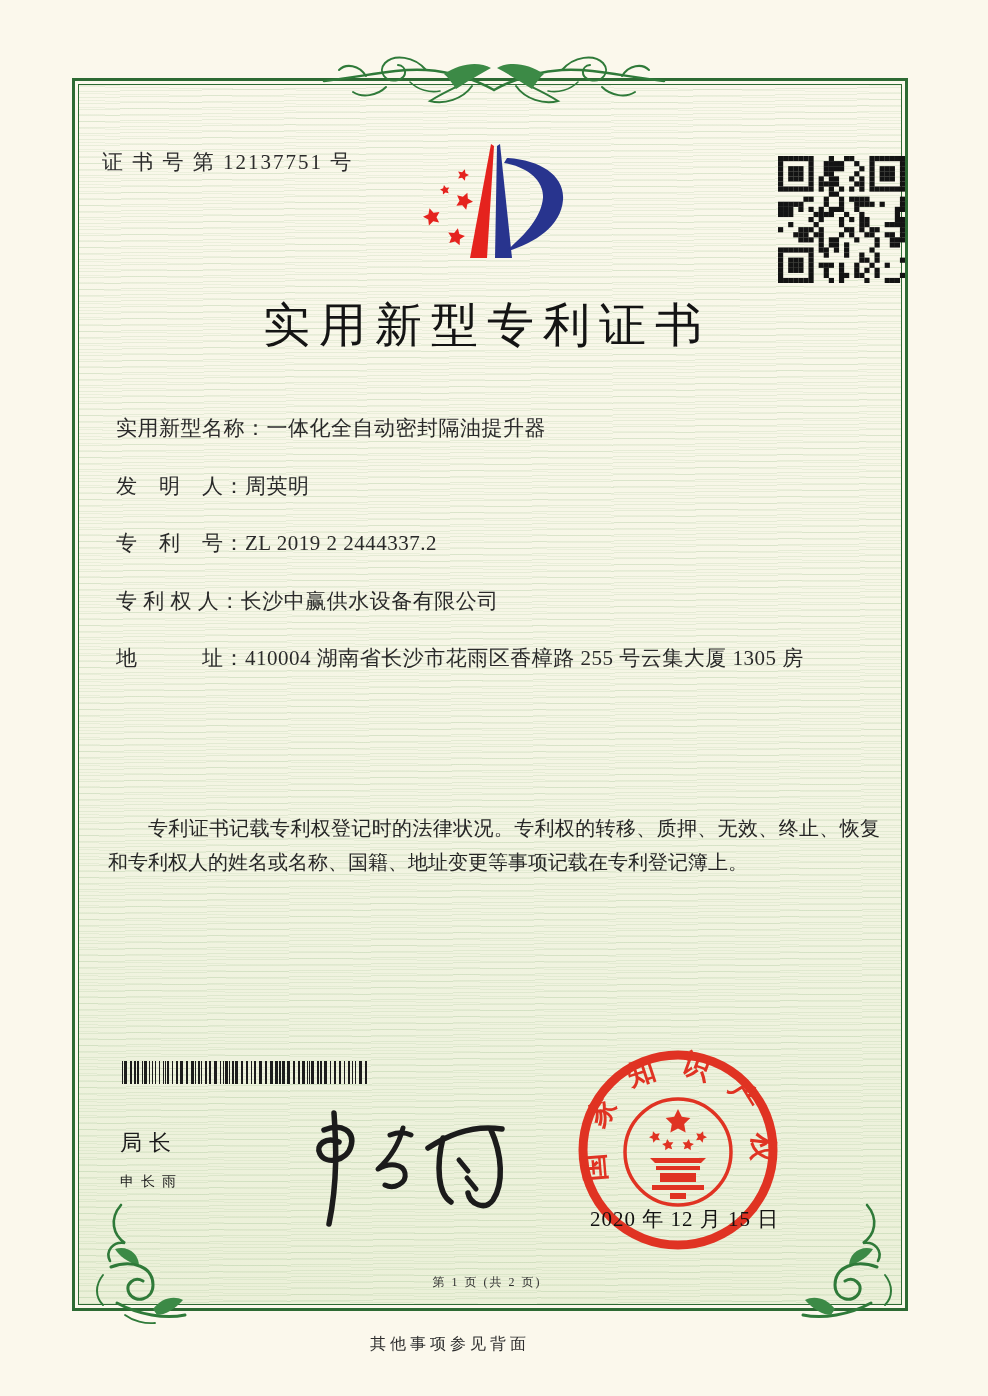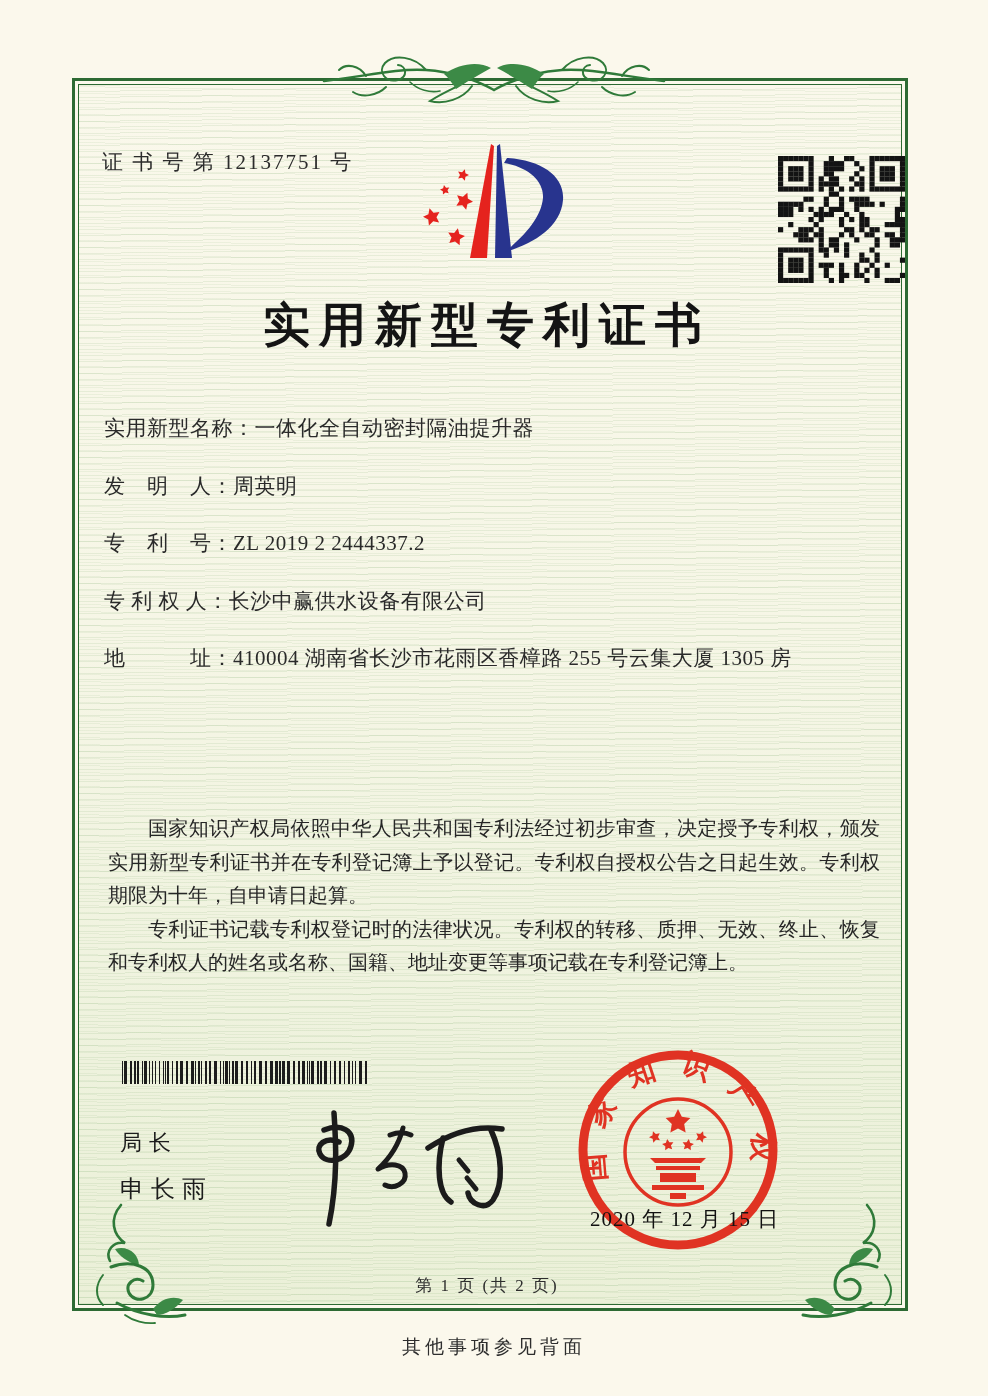--- a/index.html
+++ b/index.html
@@ -25,43 +25,43 @@
       repeating-linear-gradient(180.9deg, rgba(120,168,105,0.10) 0 1px, rgba(0,0,0,0) 1px 7px),
       linear-gradient(180deg,#faf8eb 0%,#f6f6e6 45%,#eef2dd 80%,#ebf0d8 100%);
   }
   
   .cert-no{left:102px;top:148px;font-size:21px;letter-spacing:2px;color:#2b2b2b;}
   .logo{left:415px;top:138px;}
   .qr{left:778px;top:156px;}
   
   .title{
     left:72px;top:294px;width:830px;text-align:center;
-    font-size:47px;font-weight:bold;letter-spacing:9px;color:#141414;
+    font-size:47px;font-weight:normal;letter-spacing:9px;color:#141414;
   }
   
   .fields{left:104px;top:414px;width:790px;}
-  .frow{height:57.5px;font-size:21px;white-space:nowrap;color:#2a2a2a;}
+  .frow{height:57.5px;font-size:21px;white-space:nowrap;color:#2a2a2a;margin-left:12px;}
   .flabel{display:inline-block;letter-spacing:0.5px;}
   .fvalue{letter-spacing:0.5px;}
   .fpair1{display:inline-block;width:364px;}
   
   .paras{left:108px;top:812px;width:772px;font-size:20px;line-height:33.5px;
     text-align:justify;color:#262626;}
   .paras p{margin:0;text-indent:2em;}
   
   .barcode{left:122px;top:1061px;}
   .issuer-title{left:120px;top:1128px;font-size:22px;letter-spacing:7px;color:#1c1c1c;text-align:right;}
-  .issuer-name{left:120px;top:1173px;font-size:24px;letter-spacing:7px;color:#1c1c1c;}
+  .issuer-name{left:120px;top:1173px;font-size:14px;letter-spacing:7px;color:#1c1c1c;}
   .signature{left:262px;top:1104px;}
   .seal{left:574px;top:1046px;opacity:.94;}
   .seal-date{left:590px;top:1205px;font-size:21px;letter-spacing:1px;color:#111;z-index:6;}
-  .page-info{left:72px;top:1274px;width:830px;text-align:center;font-size:17px;
+  .page-info{left:72px;top:1274px;width:830px;text-align:center;font-size:12px;
     letter-spacing:2px;color:#2e2e2e;}
-  .back-note{left:0;top:1334px;width:900px;text-align:center;font-size:19px;
-    letter-spacing:4px;color:#2e2e2e;margin-left:44px;}
+  .back-note{left:0;top:1334px;width:900px;text-align:center;font-size:16px;
+    letter-spacing:4px;color:#2e2e2e;}
   .orn{color:#2f7a39;}
 </style>
 </head>
 <body>
 
 <svg width="0" height="0" style="position:absolute">
   <defs>
     <path id="star5" d="M0,-1 L0.294,-0.405 0.951,-0.309 0.476,0.155 0.588,0.809 0,0.5 -0.588,0.809 -0.476,0.155 -0.951,-0.309 -0.294,-0.405 Z"></path>
   </defs>
 </svg>
@@ -413,21 +413,20 @@
   </div>
   <div class="frow">
     <span class="flabel">专 利 权 人：</span><span class="fvalue">长沙中赢供水设备有限公司</span>
   </div>
   <div class="frow">
     <span class="flabel">地　　　址：</span><span class="fvalue">410004 湖南省长沙市花雨区香樟路 255 号云集大厦 1305 房</span>
   </div>
 </div>
 
 <div class="abs paras">
-  <p>国家知识产权局依照中华人民共和国专利法经过初步审查，决定授予专利权，颁发实用新型专利证书并在专利登记簿上予以登记。专利权自授权公告之日起生效。专利权期限为十年，自申请日起算。</p>
   <p>专利证书记载专利权登记时的法律状况。专利权的转移、质押、无效、终止、恢复和专利权人的姓名或名称、国籍、地址变更等事项记载在专利登记簿上。</p>
 </div>
 
 <svg class="abs barcode" id="barcode-svg" width="252" height="23" viewBox="0 0 252 23">
     <rect x="0" y="0" width="1" height="23" fill="#1c1c1c"></rect>
     <rect x="2" y="0" width="3" height="23" fill="#1c1c1c"></rect>
     <rect x="8" y="0" width="2" height="23" fill="#1c1c1c"></rect>
     <rect x="12" y="0" width="2" height="23" fill="#1c1c1c"></rect>
     <rect x="15" y="0" width="2" height="23" fill="#1c1c1c"></rect>
     <rect x="20" y="0" width="1" height="23" fill="#1c1c1c"></rect>

